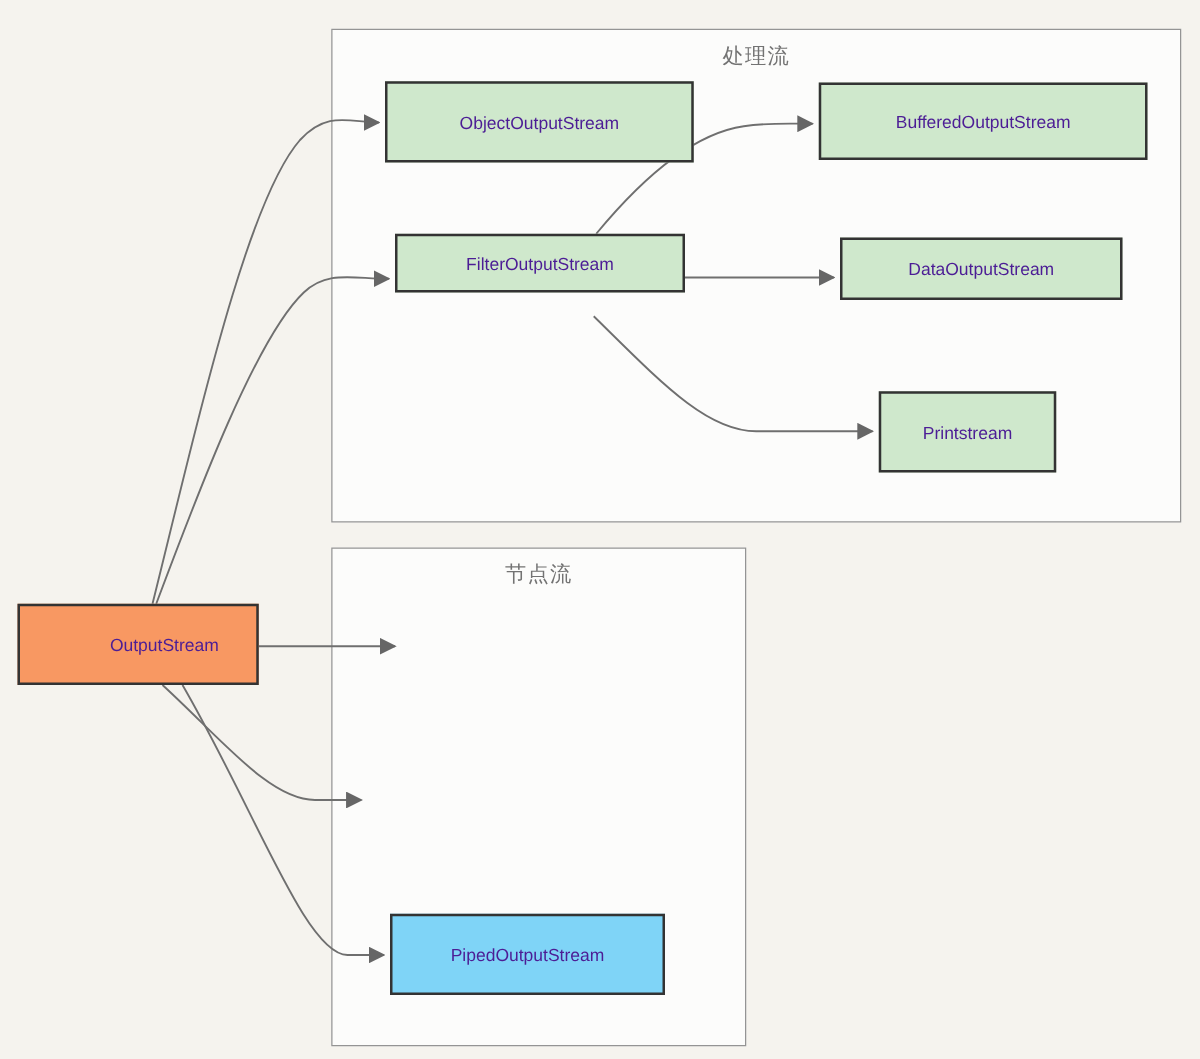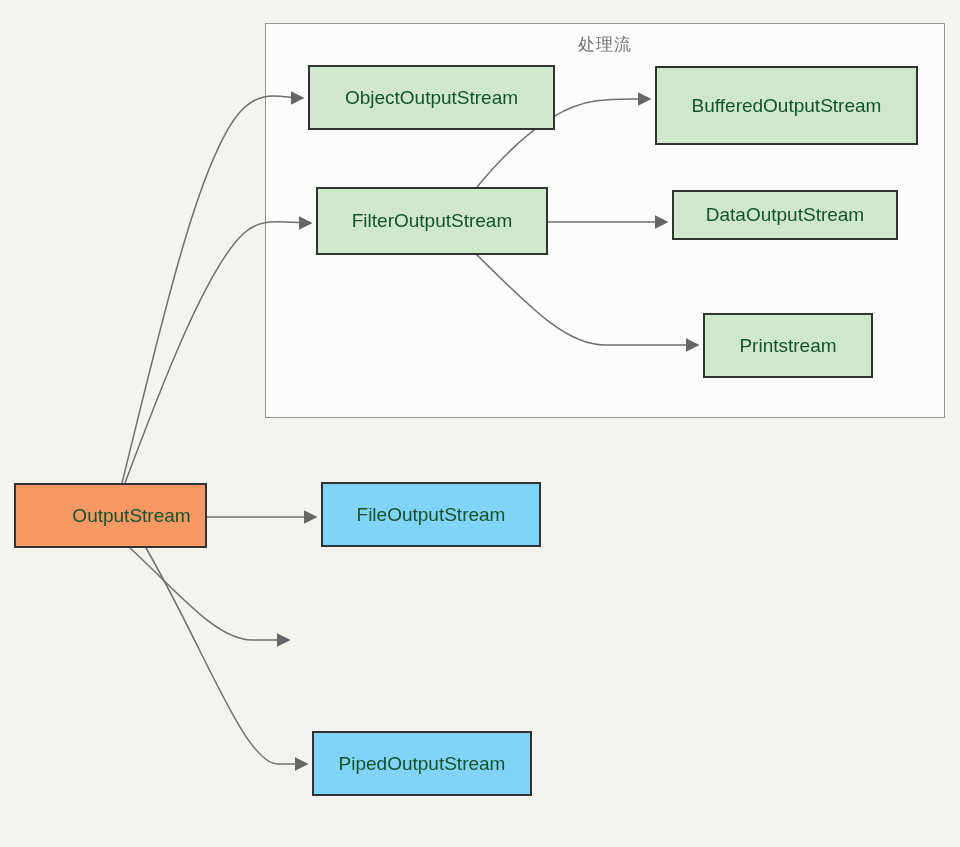--- a/index.html
+++ b/index.html
@@ -50,45 +50,48 @@
   }
   
   .node {
     position: absolute;
     z-index: 3;
     border: 2px solid #333333;
     box-sizing: border-box;
     display: flex;
     align-items: center;
     justify-content: center;
-    font-size: 19px;
-    color: #14532d;
+    font-size: 14px;
+    color: #4c1d95;
     cursor: default;
   }
   .node.green  { background: #cfe8cc; }
   .node.blue   { background: #7fd4f7; }
   .node.orange { background: #f89862; }
 
   #n-outputstream          { left: 14px;  top: 483px; width: 193px; height: 65px; padding-left: 42px; }
   #n-objectoutputstream    { left: 308px; top: 65px;  width: 247px; height: 65px; }
-  #n-bufferedoutputstream  { left: 655px; top: 66px;  width: 263px; height: 79px; }
-  #n-filteroutputstream    { left: 316px; top: 187px; width: 232px; height: 68px; }
+  #n-bufferedoutputstream  { left: 655px; top: 66px;  width: 263px; height: 62px; }
+  #n-filteroutputstream    { left: 316px; top: 187px; width: 232px; height: 47px; }
   #n-dataoutputstream      { left: 672px; top: 190px; width: 226px; height: 50px; }
-  #n-printstream           { left: 703px; top: 313px; width: 170px; height: 65px; }
+  #n-printstream           { left: 703px; top: 313px; width: 142px; height: 65px; }
   #n-fileoutputstream      { left: 321px; top: 482px; width: 220px; height: 65px; }
   #n-bytearrayoutputstream { left: 294px; top: 606px; width: 274px; height: 65px; }
   #n-pipedoutputstream     { left: 312px; top: 731px; width: 220px; height: 65px; }
 </style>
 </head>
 <body>
 
 <div class="canvas">
 
   <div class="group" id="g-processing">
     <div class="group-title">处理流</div>
+  </div>
+  <div class="group" id="g-node">
+    <div class="group-title">节点流</div>
   </div>
 
   <svg id="edges" width="960" height="847" viewBox="0 0 960 847">
     <defs>
       <marker id="arrow" viewBox="0 0 10 10" refX="9" refY="5" markerWidth="9" markerHeight="9" orient="auto-start-reverse">
         <path d="M0,0 L10,5 L0,10 z" fill="#666666"></path>
       </marker>
     </defs>
     <path class="edge" marker-end="url(#arrow)" d="M122,483 C160,330 198,160 240,112 C262,88 280,98 303,98"></path>
     <path class="edge" marker-end="url(#arrow)" d="M125,483 C158,395 205,270 243,234 C262,216 282,223 311,223"></path>
@@ -105,18 +108,17 @@
   <div class="node green" id="n-objectoutputstream">ObjectOutputStream</div>
 
   <div class="node green" id="n-bufferedoutputstream">BufferedOutputStream</div>
 
   <div class="node green" id="n-filteroutputstream">FilterOutputStream</div>
 
   <div class="node green" id="n-dataoutputstream">DataOutputStream</div>
 
   <div class="node green" id="n-printstream">Printstream</div>
 
-  <div class="node blue" id="n-fileoutputstream">FileOutputStream</div>
 
 
   <div class="node blue" id="n-pipedoutputstream">PipedOutputStream</div>
 
 </div>
 
 </body></html>

